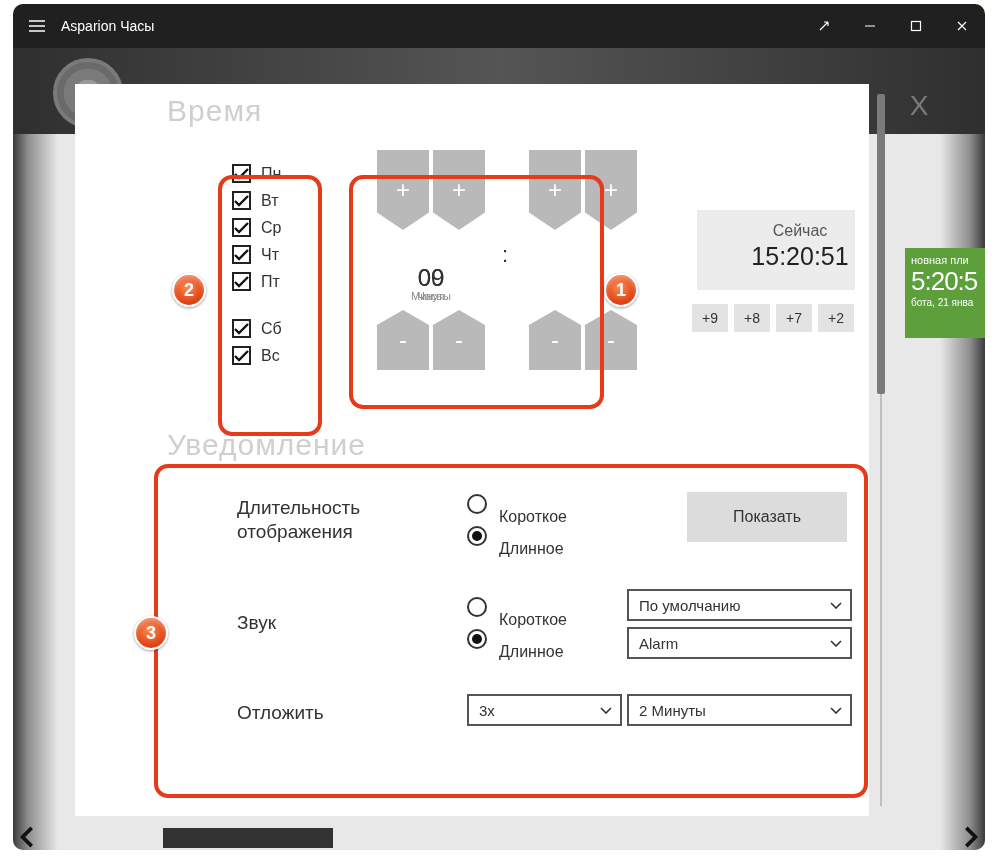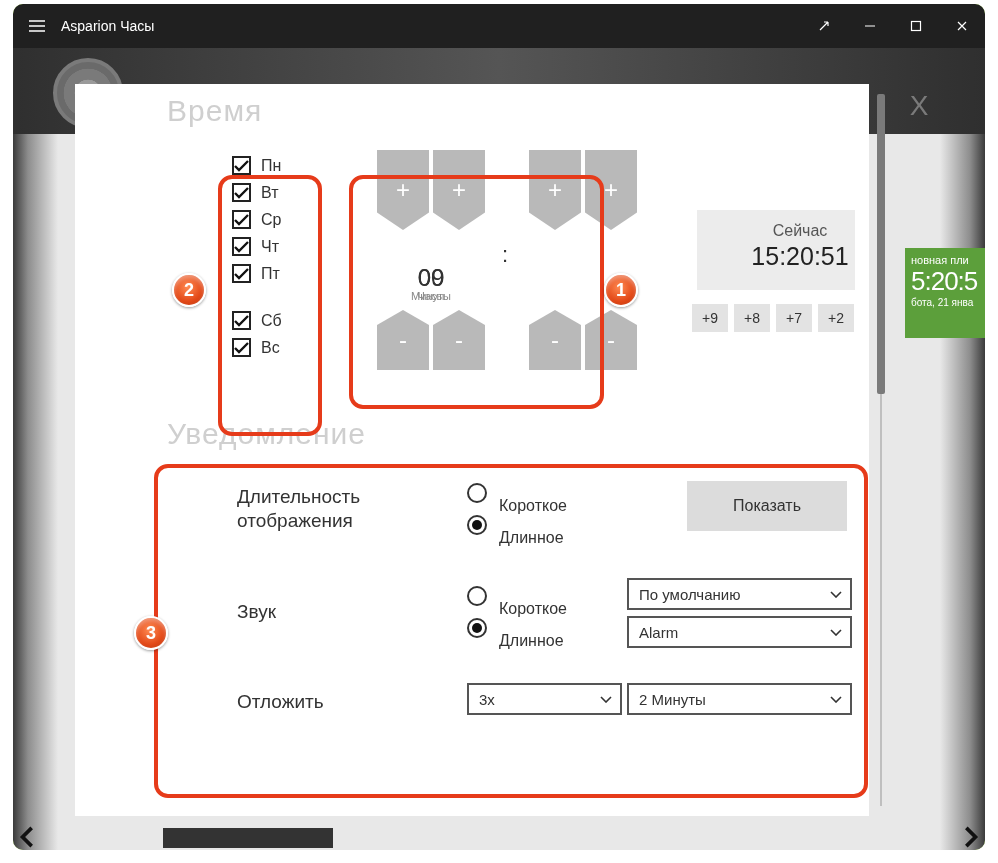--- a/index.html
+++ b/index.html
@@ -164,21 +164,21 @@
 
   
   .time-body {
     position:relative;
     height:280px;
     margin-left:92px;
   }
 
   .days {
     position:absolute;
-    left:65px; top:20px;
+    left:65px; top:28px;
     width:70px;
   }
   .day-row {
     display:flex; align-items:center;
     height:27px;
   }
   .day-gap { height:20px; }
   .chk {
     width:19px; height:19px;
     border:2px solid #222;
@@ -513,21 +513,21 @@
       </div>
 
       <div class="quick-btns">
         <div class="qb">+9</div>
         <div class="qb">+8</div>
         <div class="qb">+7</div>
         <div class="qb">+2</div>
       </div>
     </div>
 
-    <h2 class="section" style="margin-top:5px;">Уведомление</h2>
+    <h2 class="section" style="margin-top:16px;">Уведомление</h2>
 
     <div class="notif-body">
 
       <div class="n-label" style="left:70px; top:30px; white-space:pre-line;">Длительность
 отображения</div>
       <div class="radio-set" style="top:22px;">
         <div class="radio-row">
           <div class="radio"></div>
           <span class="r-text">Короткое</span>
         </div>

